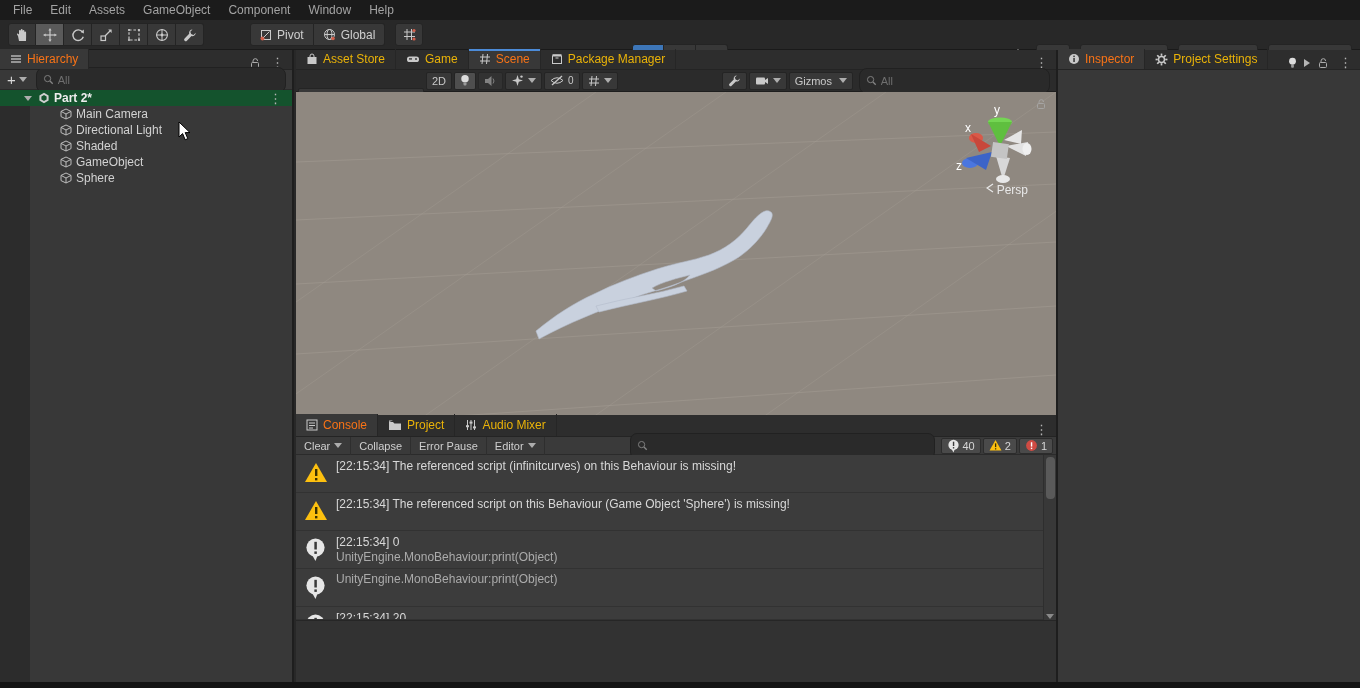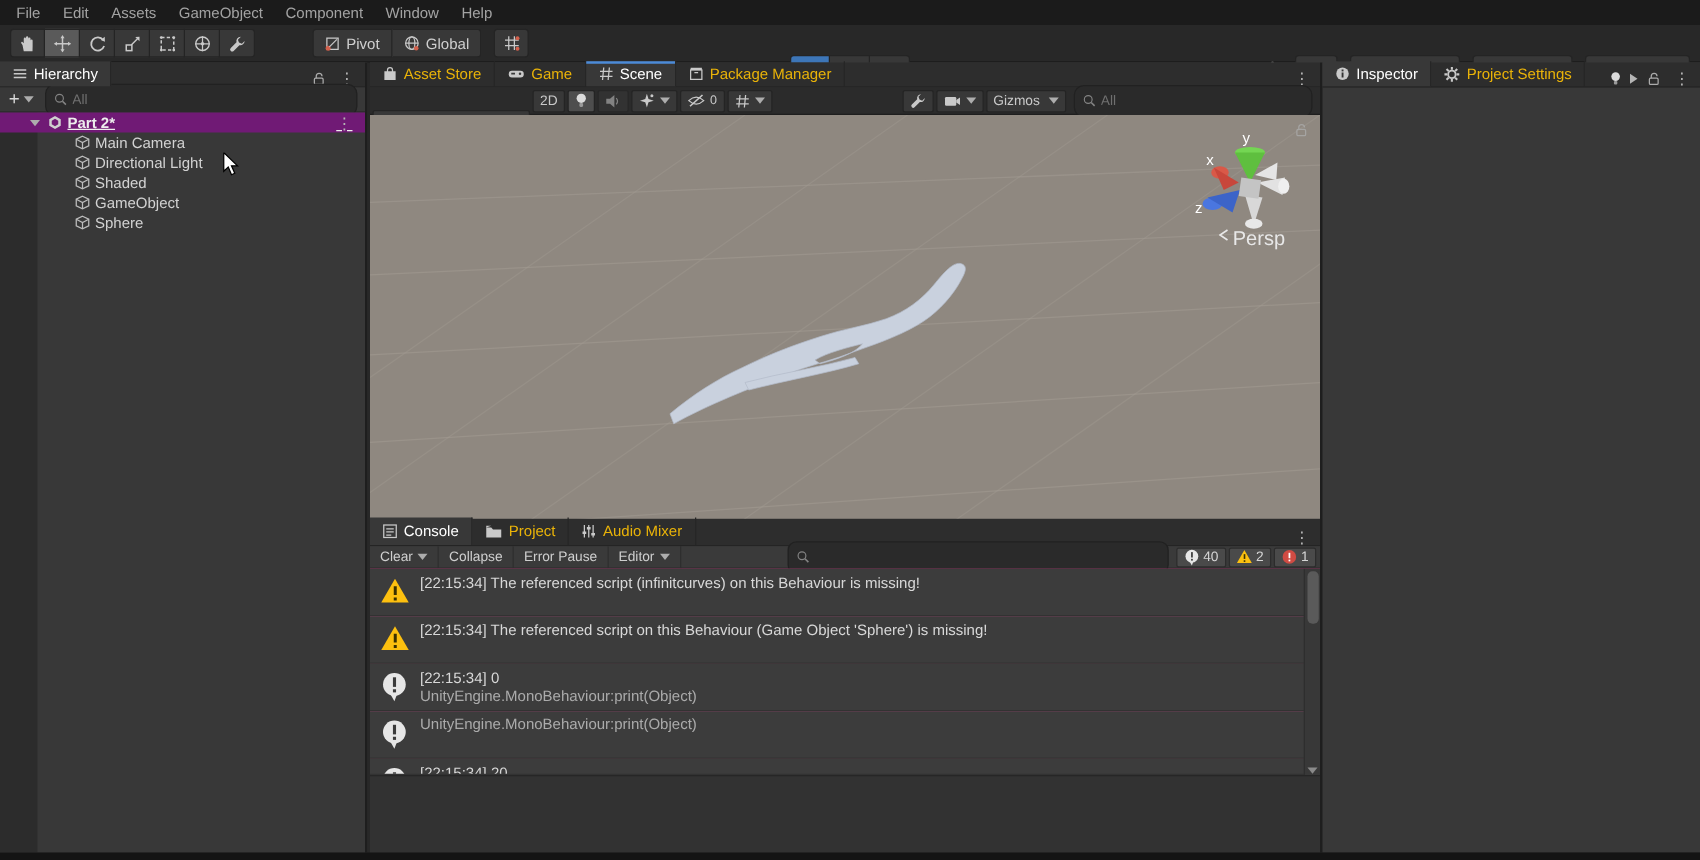--- a/index.html
+++ b/index.html
@@ -43,63 +43,63 @@
 
   .caret { width:0; height:0; border-left:4px solid transparent; border-right:4px solid transparent;
            border-top:5px solid #ADADAD; display:inline-block; flex:none; }
   .kebab { color:#B5B5B5; font-size:13px; line-height:1; padding:0 4px; cursor:default; }
   .kebab::before { content:"\22EE"; }
 
   
   .tabbar { height:20px; background:#2D2D2D; display:flex; align-items:flex-end; border-bottom:1px solid #242424; }
   .tab { height:20px; display:flex; align-items:center; gap:5px; padding:0 10px; color:#eab308;
          border-right:1px solid #262626; position:relative; }
-  .tab.active { background:#383838; color:#ffffff; }
+  .tab.active { background:#383838; color:#f97316; }
   .tab.active.focus::before { content:""; position:absolute; left:0; right:0; top:0; height:2px; background:#4C8BD8; }
   .tab-icons { margin-left:auto; display:flex; align-items:center; gap:6px; padding-right:4px; }
 
   .searchbox { background:#2A2A2A; border:1px solid #212121; border-radius:8px; height:16px;
                display:flex; align-items:center; padding:12px 6px; gap:4px; }
   .searchbox input { background:transparent; border:none; outline:none; color:#CFCFCF; font-size:11px;
                      width:100%; font-family:"Liberation Sans", sans-serif; }
   .searchbox input::placeholder { color:#6F6F6F; }
 
   
   .left-panel { position:absolute; left:0; top:50px; width:294px; height:632px; background:#383838;
                 border-right:2px solid #1E1E1E; }
   .hier-toolbar { height:20px; background:#383838; border-bottom:1px solid #2A2A2A; display:flex;
                   align-items:center; padding:0 4px; gap:6px; }
   .addbtn { display:flex; align-items:center; gap:3px; color:#D8D8D8; font-size:15px; padding:0 3px; }
   .hier-toolbar .searchbox { flex:1; margin-right:2px; }
   .tree { position:absolute; left:0; top:40px; right:0; bottom:0; background:#383838; }
   .gutter { position:absolute; left:0; top:0; bottom:0; width:30px; background:#2C2C2C; }
   .trow { position:relative; height:16px; display:flex; align-items:center; color:#D2D2D2; }
   .trow .lbl { margin-left:4px; }
-  .scene-row { background:#701a75; color:#EDEDED;text-decoration:underline; }
+  .scene-row { background:#14532d; color:#EDEDED; }
   .trow.selected { background:#494949; }
   .gutter-icons { position:absolute; left:3px; top:1px; display:flex; gap:3px; }
   .indent-scene { width:34px; flex:none; display:flex; justify-content:flex-end; }
   .indent-child { width:60px; flex:none; }
   .row-kebab { margin-left:auto; margin-right:6px; }
 
   
   .center-panel { position:absolute; left:296px; top:50px; width:760px; height:632px; background:#383838; }
   .scene-toolbar { height:22px; background:#2B2B2B; border-bottom:1px solid #1E1E1E; display:flex;
                    align-items:center; padding:0 2px; gap:2px; }
   .sbtn { height:18px; background:#383838; border:1px solid #242424; border-radius:2px; display:flex;
           align-items:center; justify-content:center; padding:0 5px; gap:4px; color:#C9C9C9; font-size:11px; }
   .sbtn.on { background:#4E4E4E; }
   .sbtn.dim { opacity:.55; }
   .shaded-dd { width:126px; justify-content:space-between;margin-top:32px; }
   .gizmos-dd { width:64px; justify-content:space-between; }
   .scene-toolbar .searchbox { flex:1; margin:0 4px; height:15px; }
 
   .viewport { position:relative; height:323px; background:#8F8880; overflow:hidden; }
   .persp-label { position:absolute; right:28px; top:91px; display:flex; align-items:flex-start; gap:3px;
-                 color:#E8E8E8; font-size:16px; }
+                 color:#E8E8E8; font-size:12px; }
   .vp-lock { position:absolute; right:9px; top:6px; opacity:.8; }
 
   
   .console-toolbar { height:18px; background:#3A3A3A; border-bottom:1px solid #2B2B2B; display:flex;
                      align-items:center; font-size:11px; color:#CFCFCF; }
   .cbtn { height:18px; display:flex; align-items:center; gap:4px; padding:0 8px; border-right:1px solid #2E2E2E; }
   .console-toolbar .searchbox { width:305px; margin-left:auto; height:14px; border-radius:7px; }
   .badges { display:flex; gap:2px; padding:0 3px 0 6px; }
   .badge { height:16px; background:#4A4A4A; border:1px solid #2C2C2C; border-radius:2px; display:flex;
            align-items:center; gap:3px; padding:0 5px; color:#D6D6D6; }

